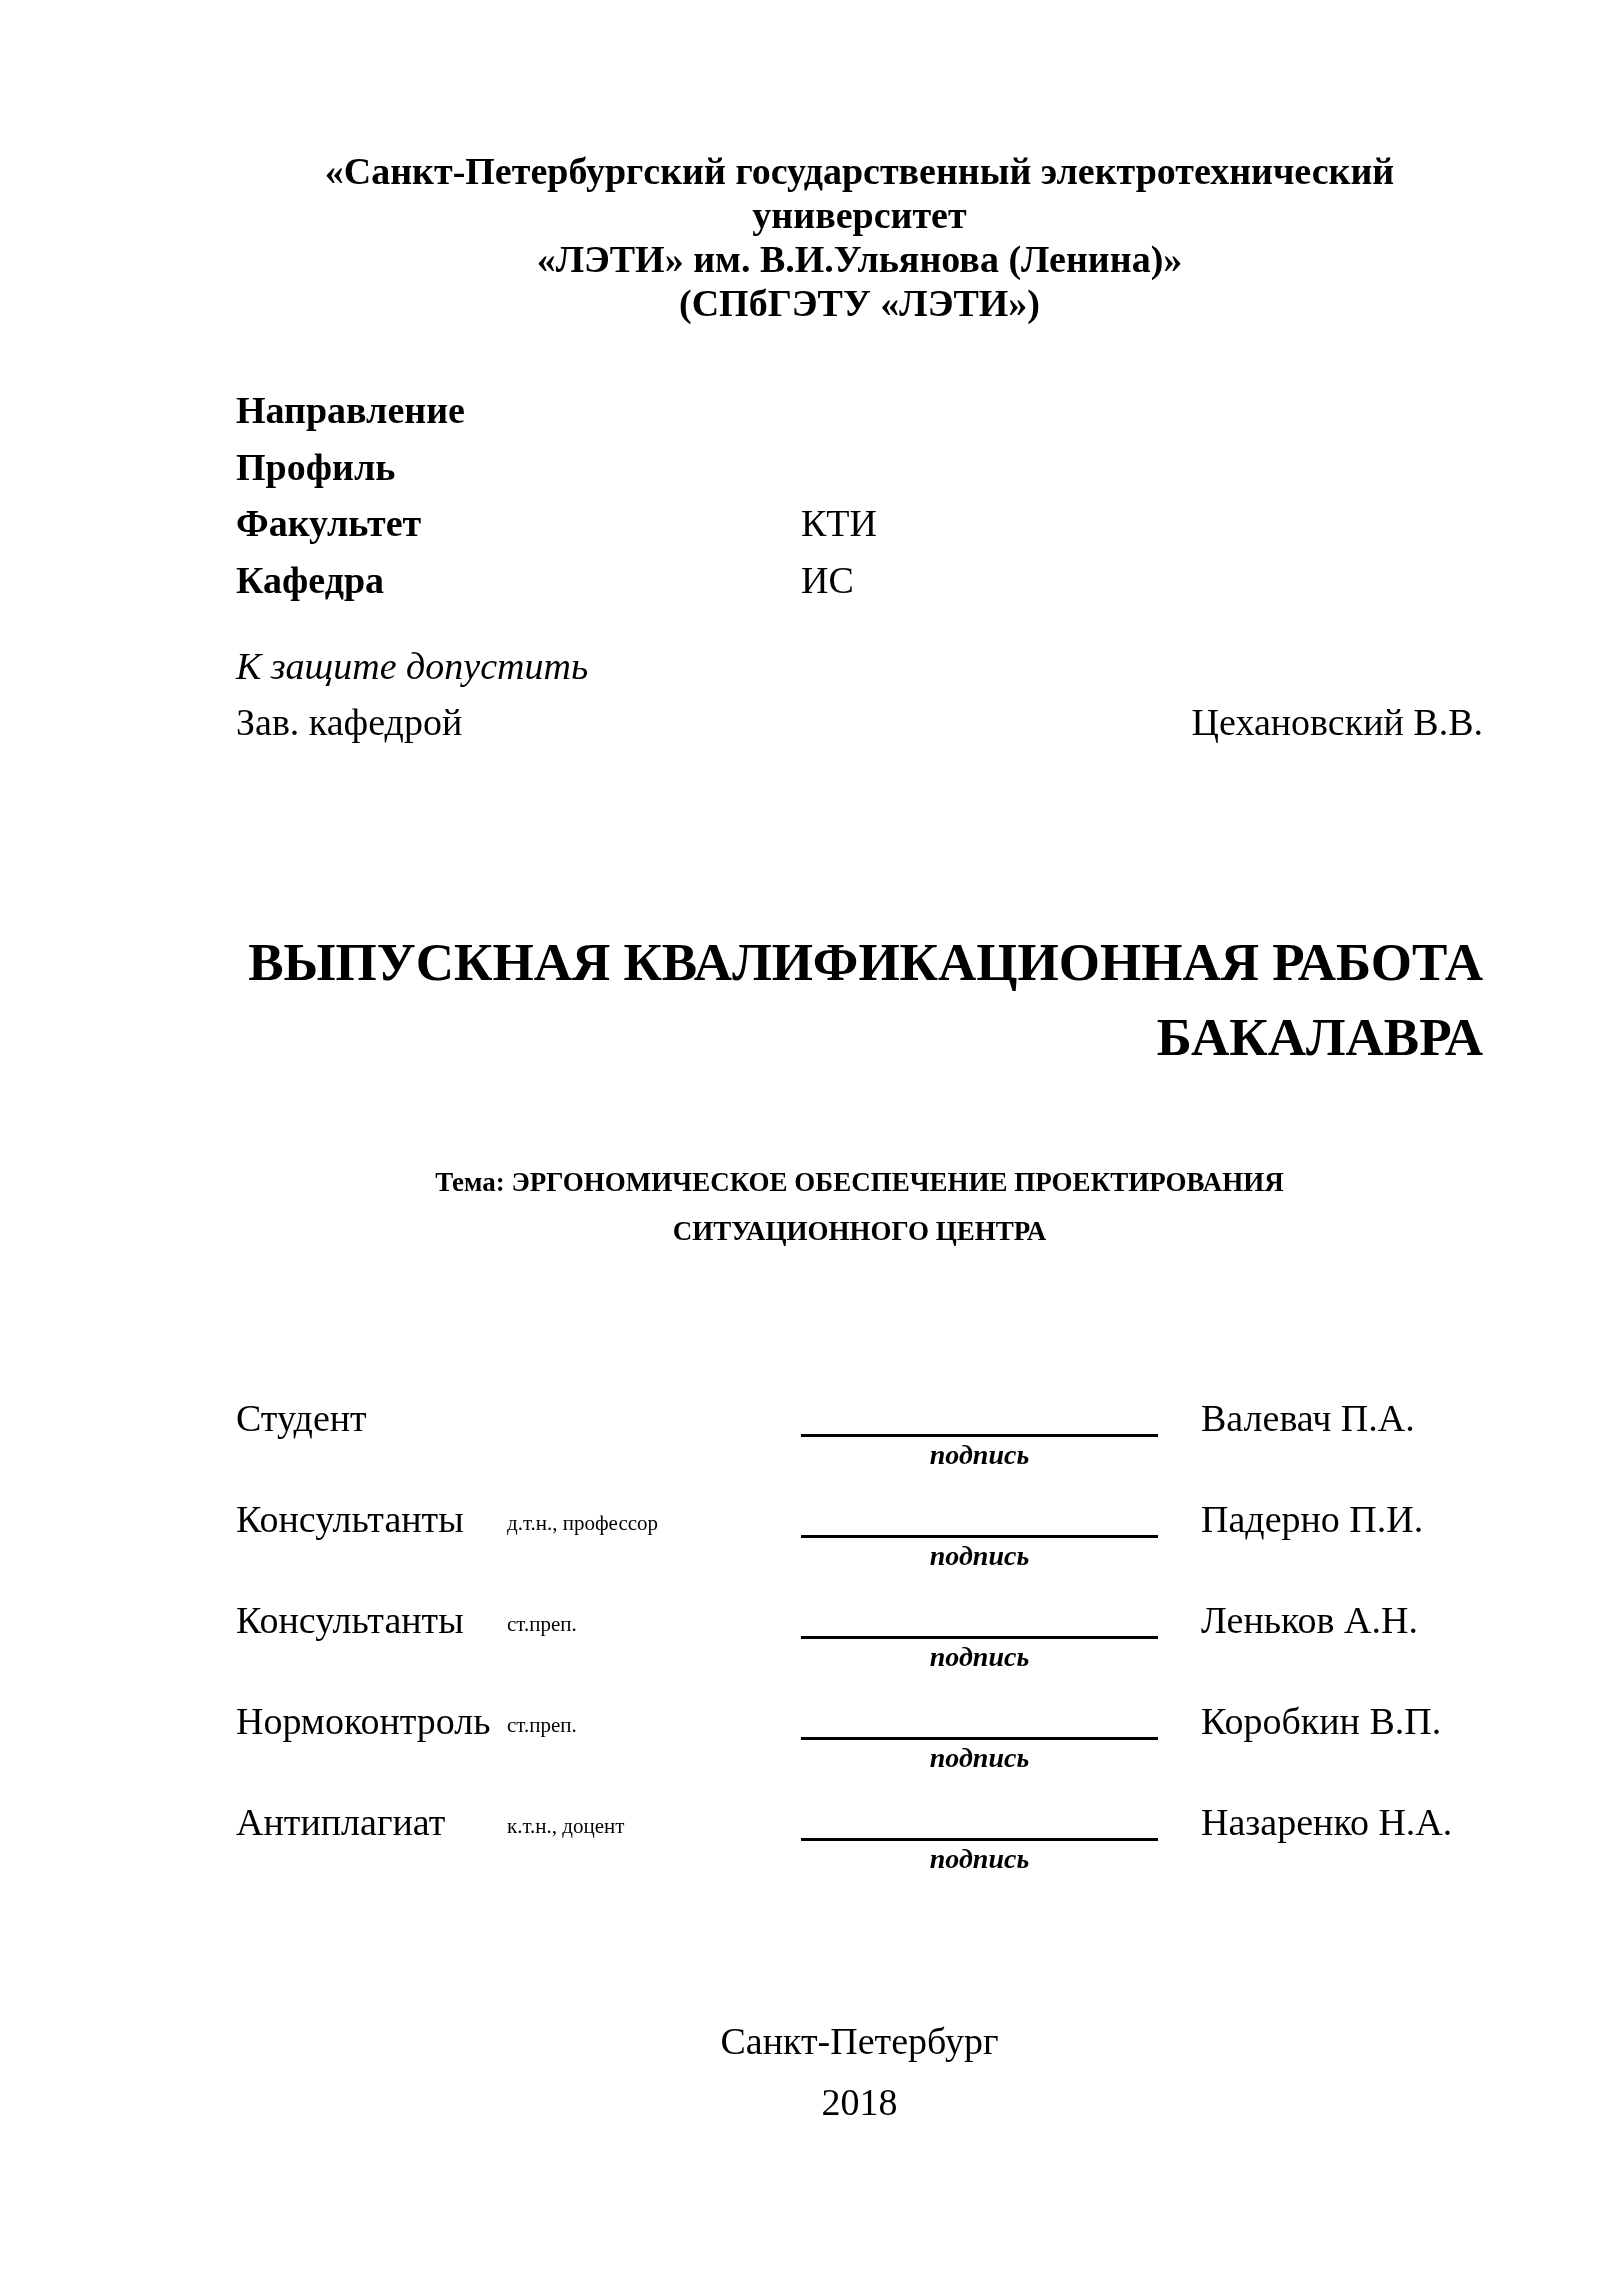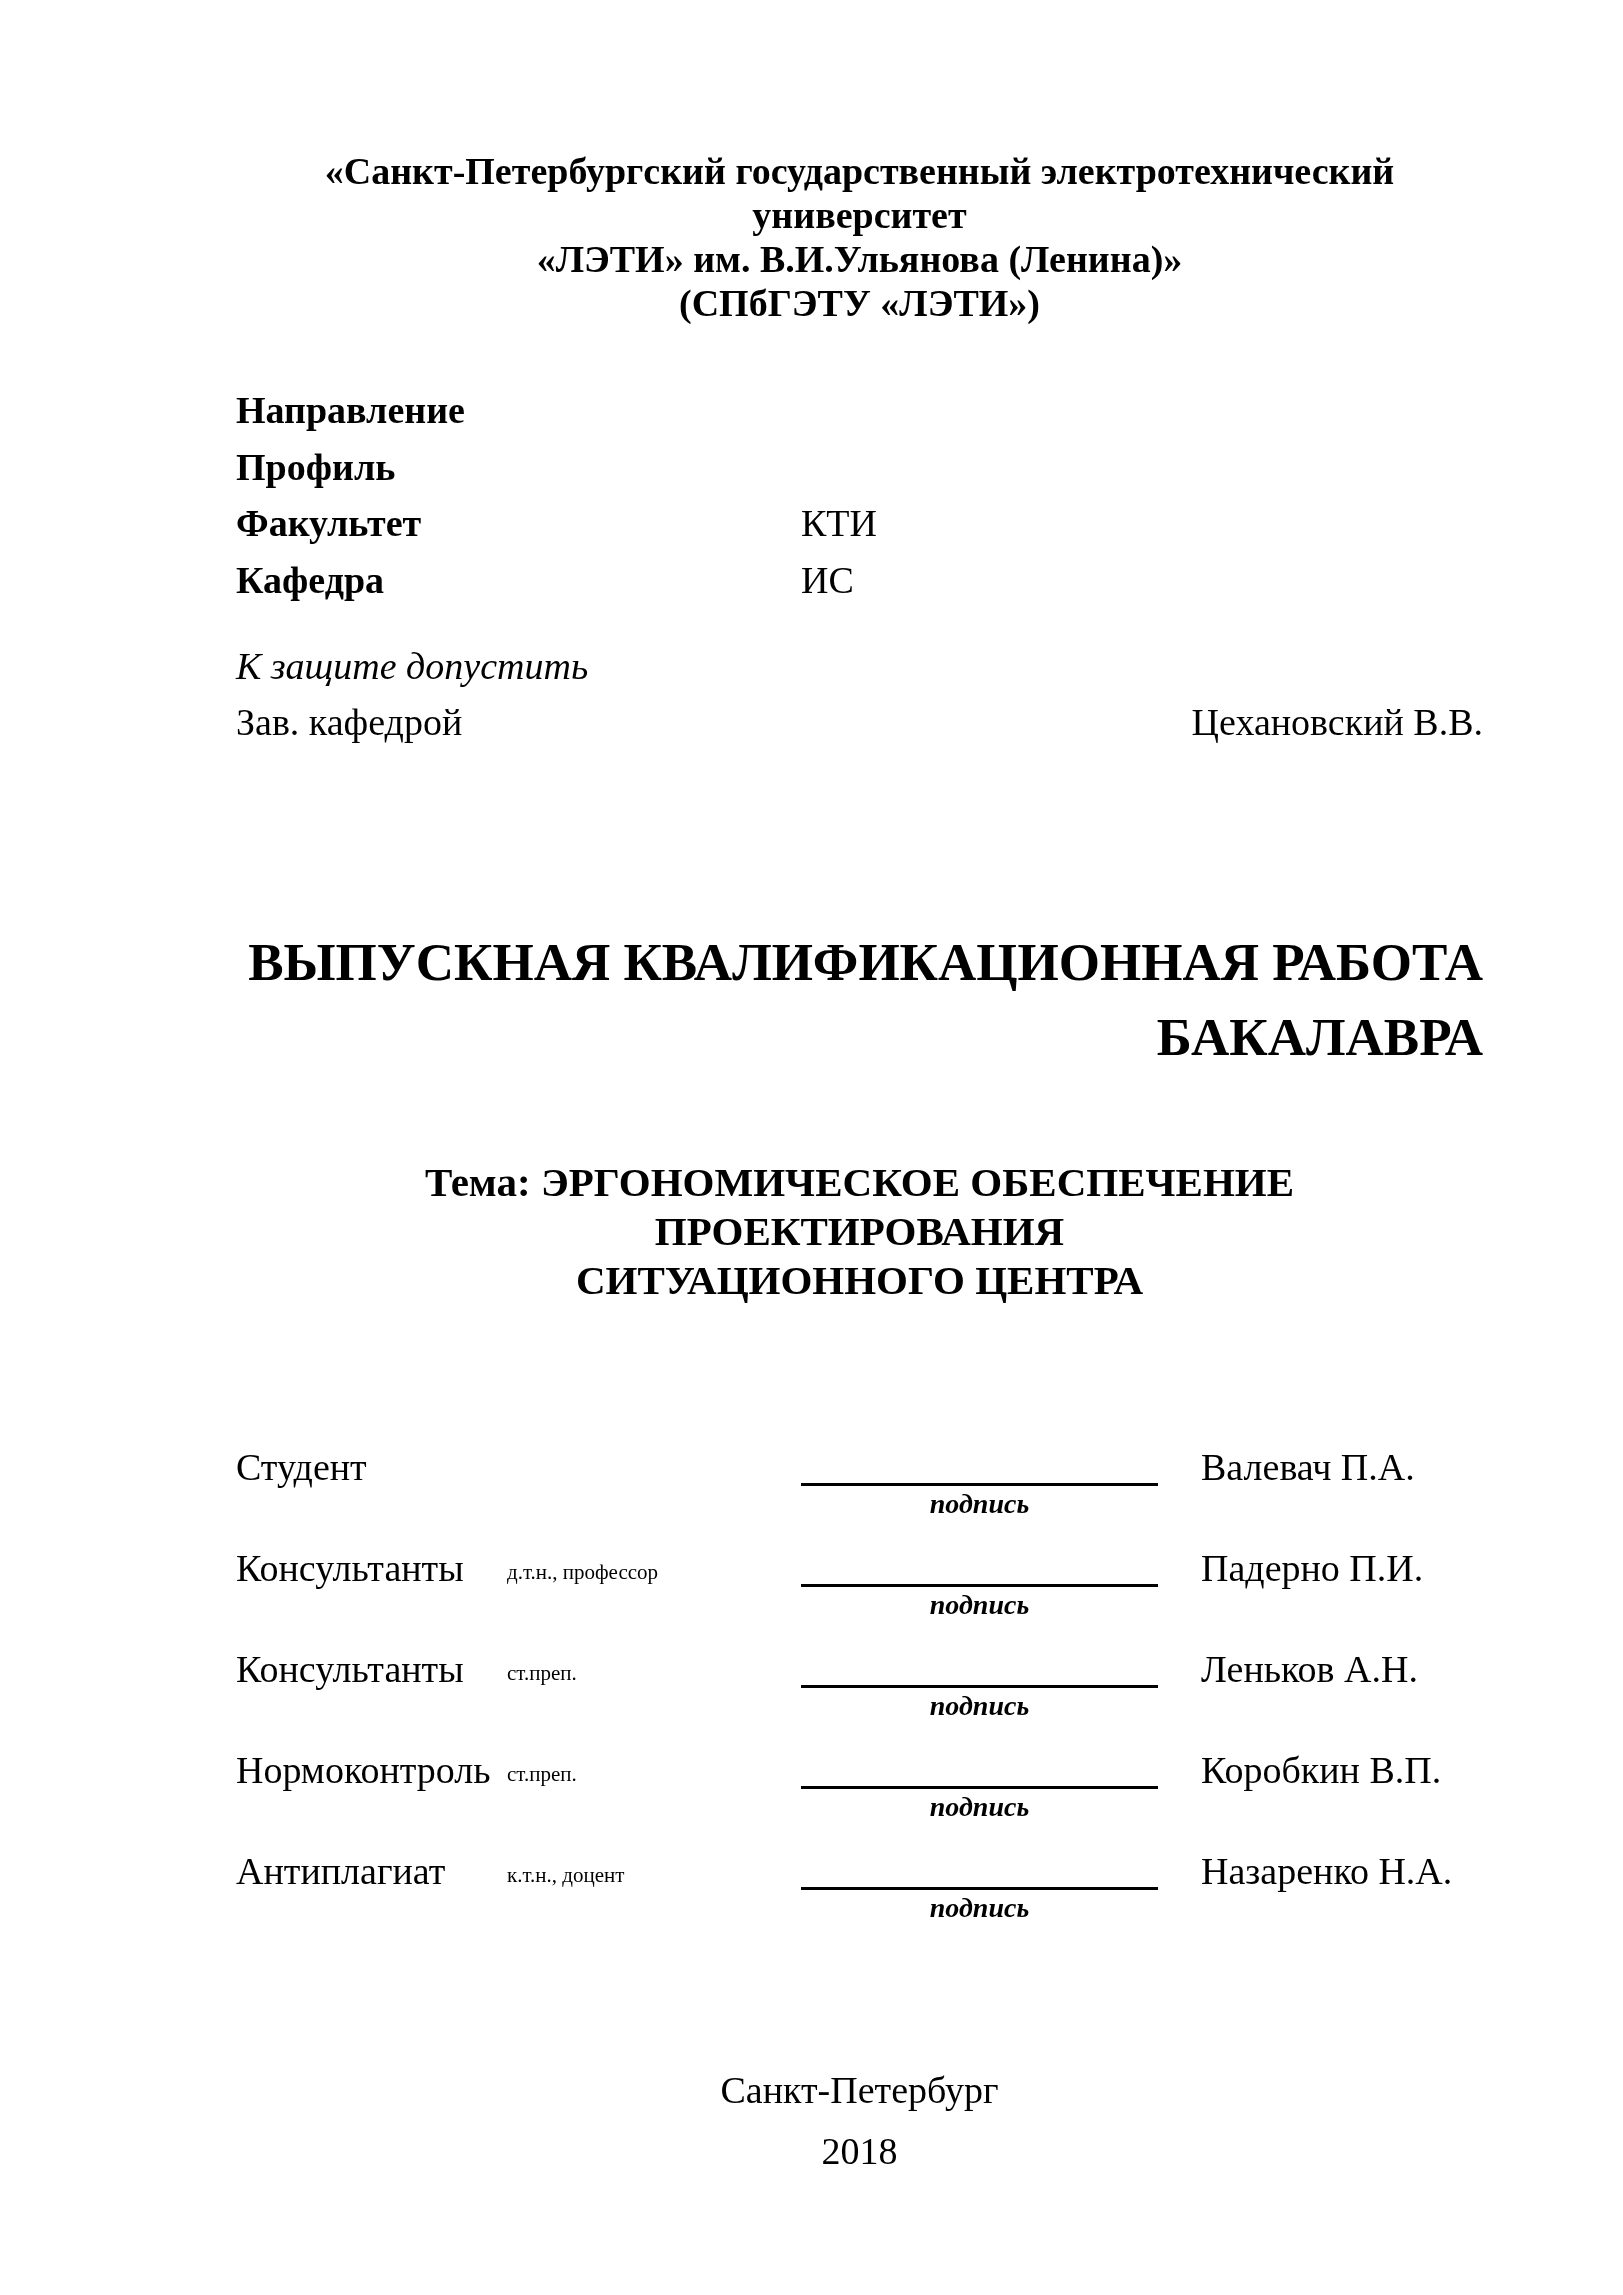--- a/index.html
+++ b/index.html
@@ -59,21 +59,21 @@
     font-weight: bold;
     font-size: 53px;
     line-height: 75px;
   }
 
   
   .theme-title {
     margin-top: 83px;
     text-align: center;
     font-weight: bold;
-    font-size: 41px;
+    font-size: 27px;
     line-height: 49px;
   }
 
   
   .sig-block { margin-top: 140px; }
   .sig-row {
     display: grid;
     grid-template-columns: 271px 294px 357px 1fr;
     align-items: start;
     margin-bottom: 25px;

